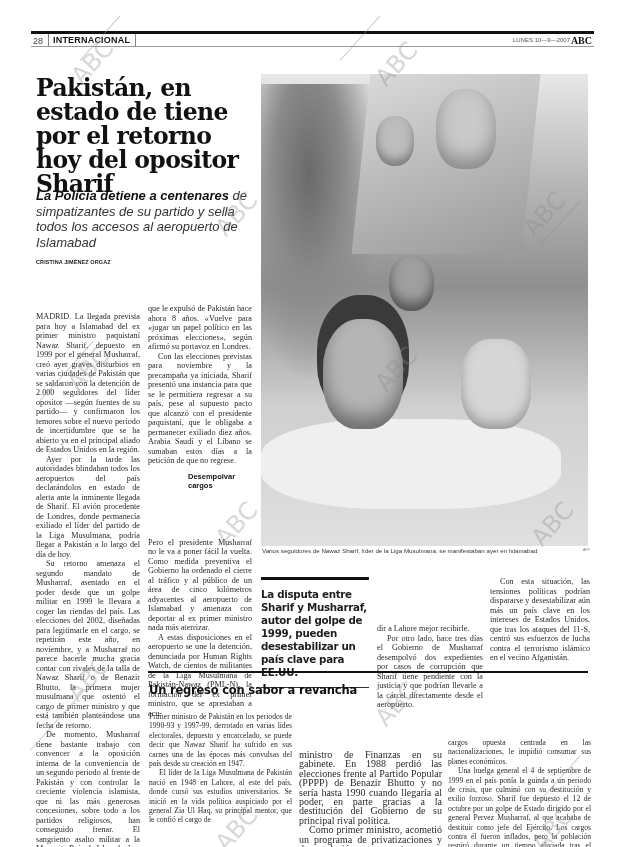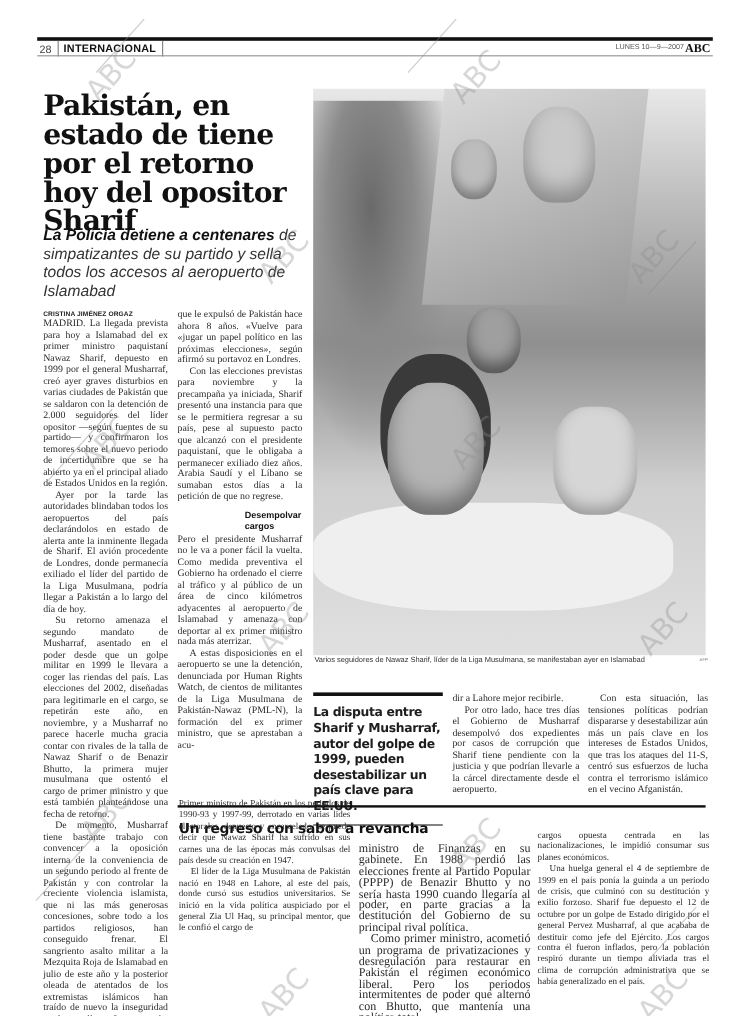--- a/index.html
+++ b/index.html
@@ -12,22 +12,22 @@
   .brand { position: absolute; right: 2px; top: 1px; font-family: "Liberation Serif", serif; font-weight: bold; font-size: 10px; color: #111; }
 
   .headline { position: absolute; left: 36px; top: 76px; width: 220px; font-family: "DejaVu Serif", serif; font-weight: bold; font-size: 23.5px; line-height: 24px; letter-spacing: -0.6px; color: #111; margin: 0; }
   .subhead { position: absolute; left: 36px; top: 188px; width: 225px; font-family: "Liberation Sans", sans-serif; font-size: 13px; line-height: 15.5px; color: #333; margin: 0; font-style: italic; }
   .subhead b { color: #111; }
 
   .byline { position: absolute; left: 36px; top: 259px; font-family: "Liberation Sans", sans-serif; font-weight: bold; font-size: 5.5px; color: #222; letter-spacing: 0.1px; }
 
   .col { position: absolute; font-family: "Liberation Serif", serif; font-size: 8.2px; line-height: 9.5px; color: #2a2a2a; text-align: justify; }
   .col p { margin: 0; text-indent: 10px; }
-  .col p.first { text-indent: 0; }
-  .col h4 { margin: 6px 0 1px 16px; font-family: "Liberation Sans", sans-serif; font-weight: bold; font-size: 7.5px; color: #111; padding-left: 40px; }
+  .col p.first { text-indent: 0; margin-top: 47px; }
+  .col h4 { margin: 6px 0 1px 0; font-family: "Liberation Sans", sans-serif; font-weight: bold; font-size: 7.5px; color: #111; padding-left: 40px; }
   .col-a { left: 36px; top: 265px; width: 104px; }
   .col-b { left: 148px; top: 257px; width: 104px; }
 
   .photo { position: absolute; left: 261px; top: 74px; width: 327px; height: 472px; overflow: hidden; background: linear-gradient(180deg, #e8e8e8 0%, #bdbdbd 20%, #8f8f8f 45%, #cfcfcf 70%, #e0e0e0 100%); }
   .photo .trees { position: absolute; left: 0; top: 10px; width: 120px; height: 300px; background: radial-gradient(ellipse at 40% 30%, #6a6a6a 0%, #8a8a8a 35%, rgba(180,180,180,0) 70%); }
   .photo .poster { position: absolute; left: 100px; top: 0; width: 170px; height: 180px; background: linear-gradient(160deg, #d9d9d9, #9a9a9a); transform: skewX(-6deg); }
   .photo .face-main { position: absolute; left: 175px; top: 15px; width: 60px; height: 80px; border-radius: 45% 45% 40% 40%; background: #c9c9c9; box-shadow: inset 0 -10px 18px #8a8a8a; }
   .photo .face-small { position: absolute; left: 115px; top: 42px; width: 38px; height: 50px; border-radius: 45%; background: #bdbdbd; box-shadow: inset 0 -6px 10px #7c7c7c; }
   .photo .man { position: absolute; left: 128px; top: 182px; width: 45px; height: 55px; border-radius: 45%; background: #9f9f9f; box-shadow: inset 0 -8px 12px #555; }
   .photo .woman { position: absolute; left: 62px; top: 245px; width: 80px; height: 110px; border-radius: 45% 45% 42% 42%; background: #b5b5b5; box-shadow: inset 0 -12px 18px #6e6e6e, 0 -18px 0 6px #3a3a3a; }

